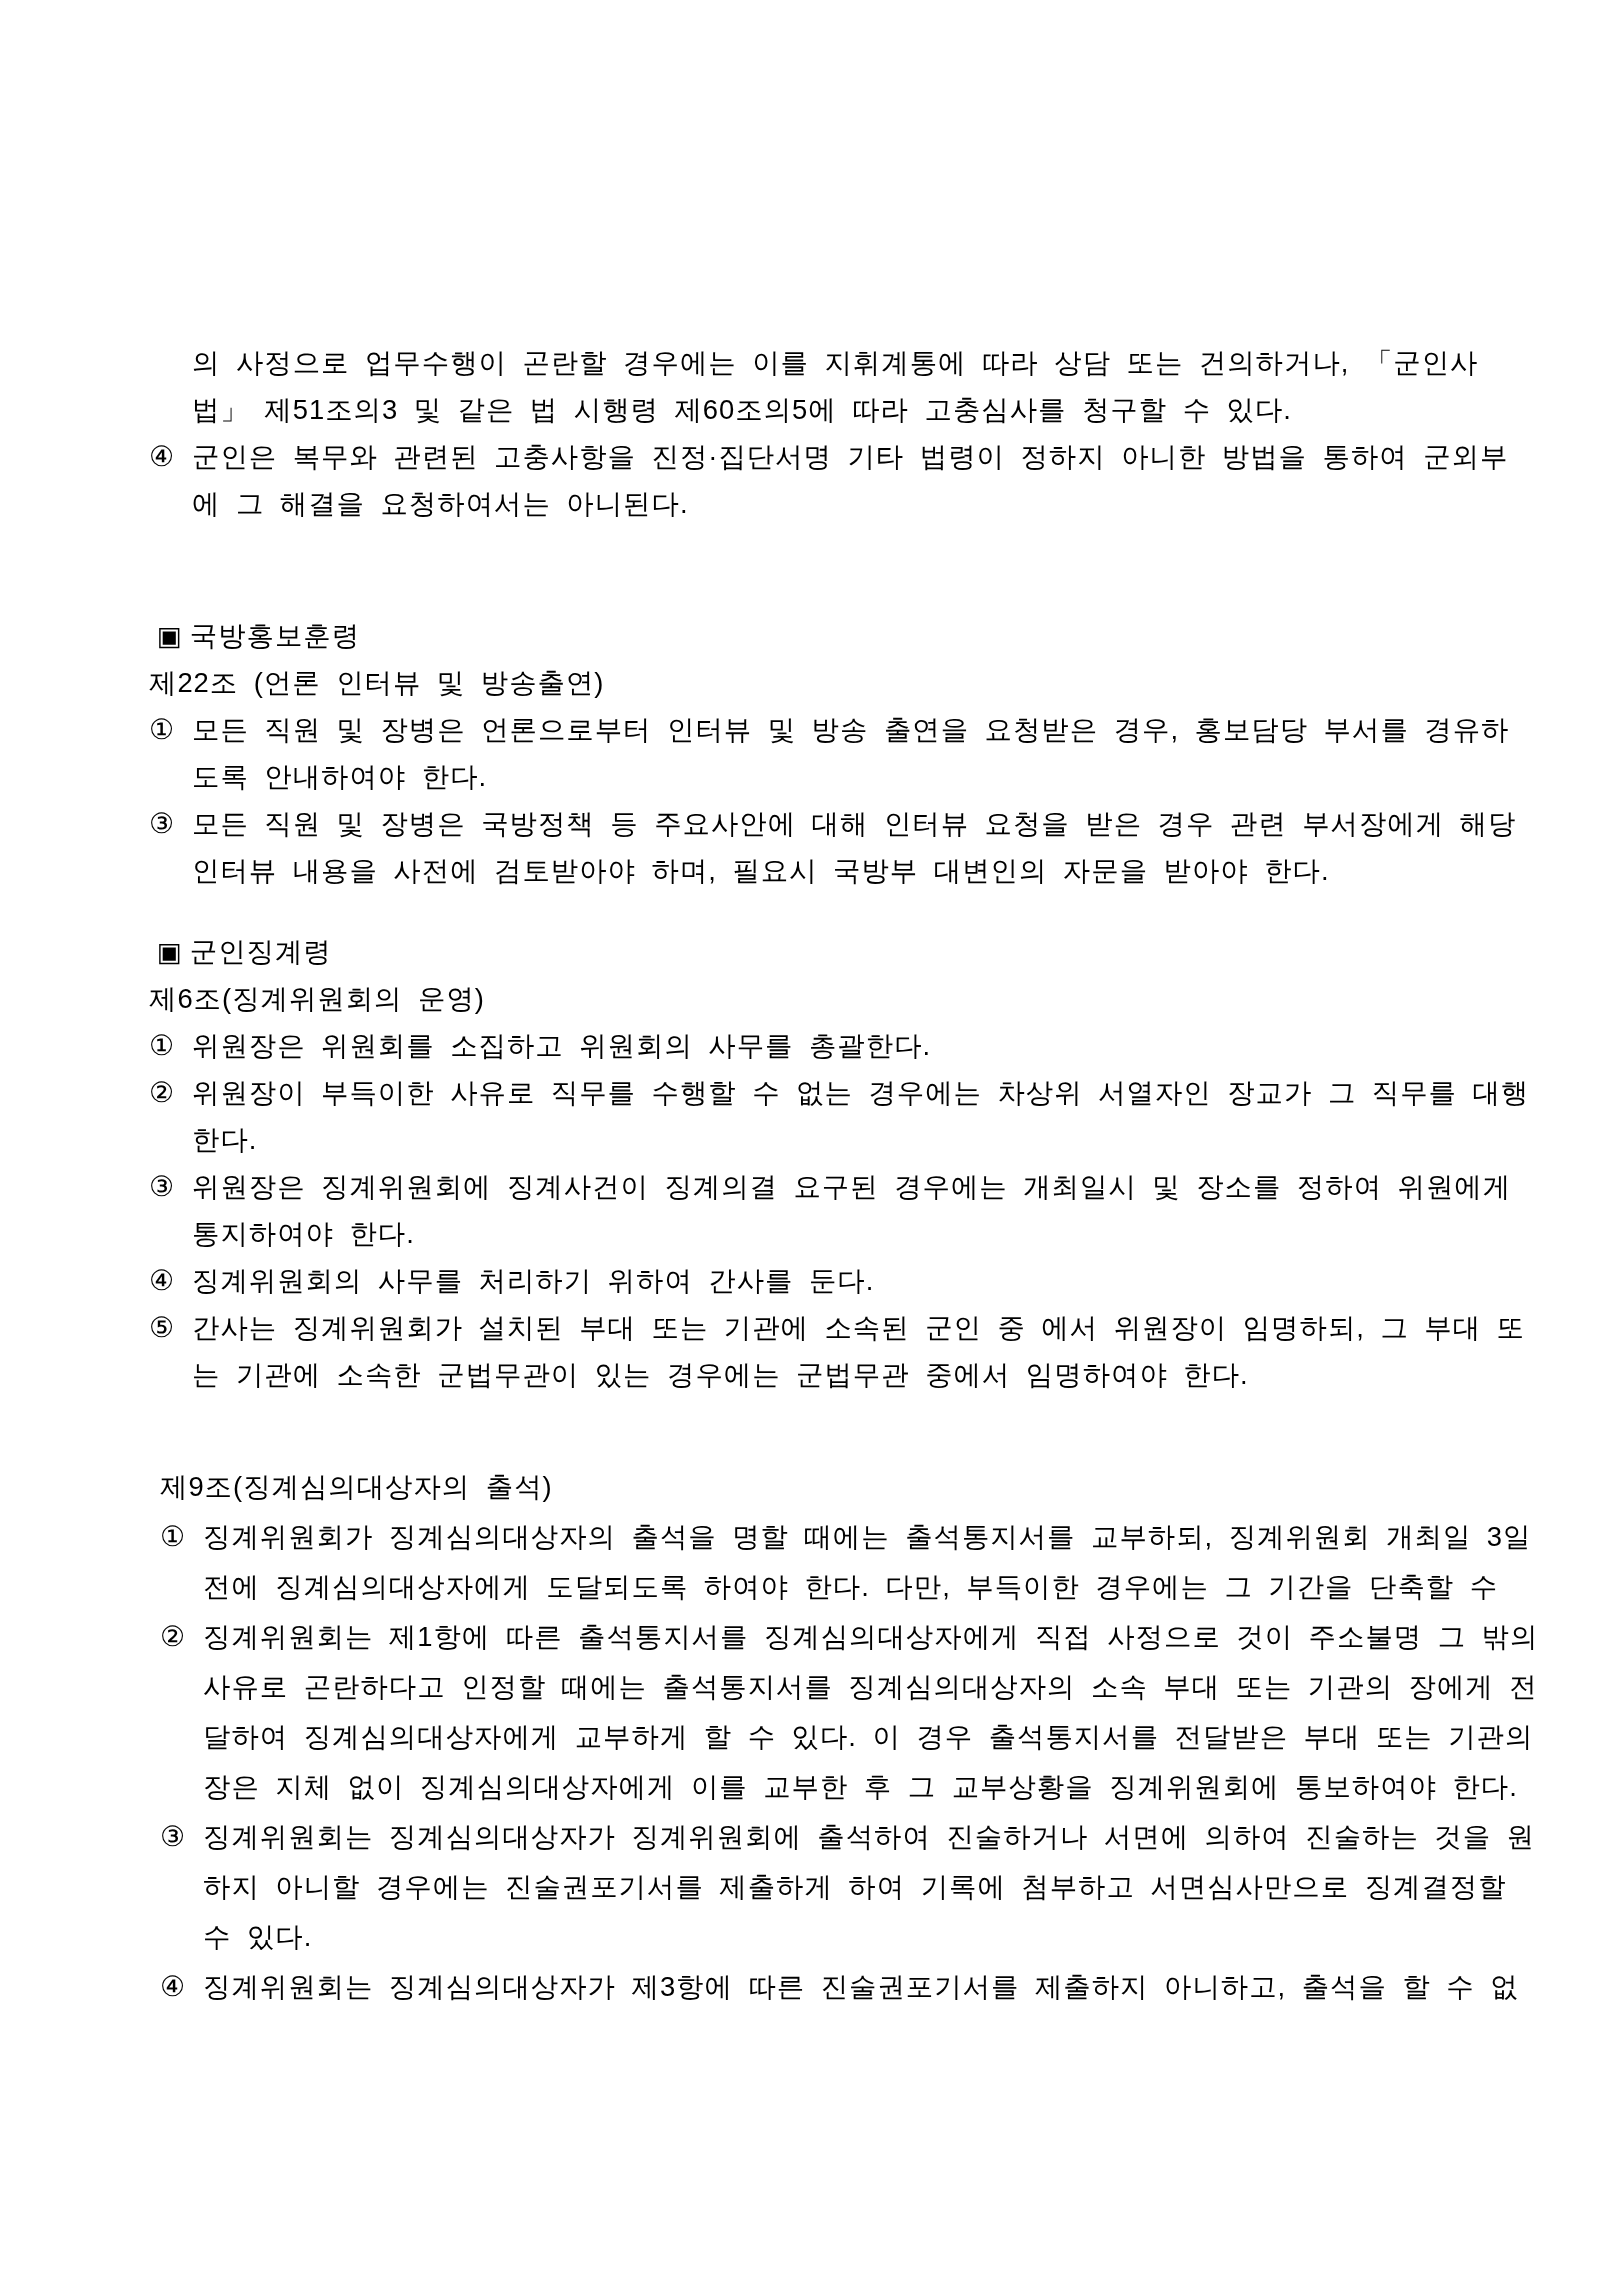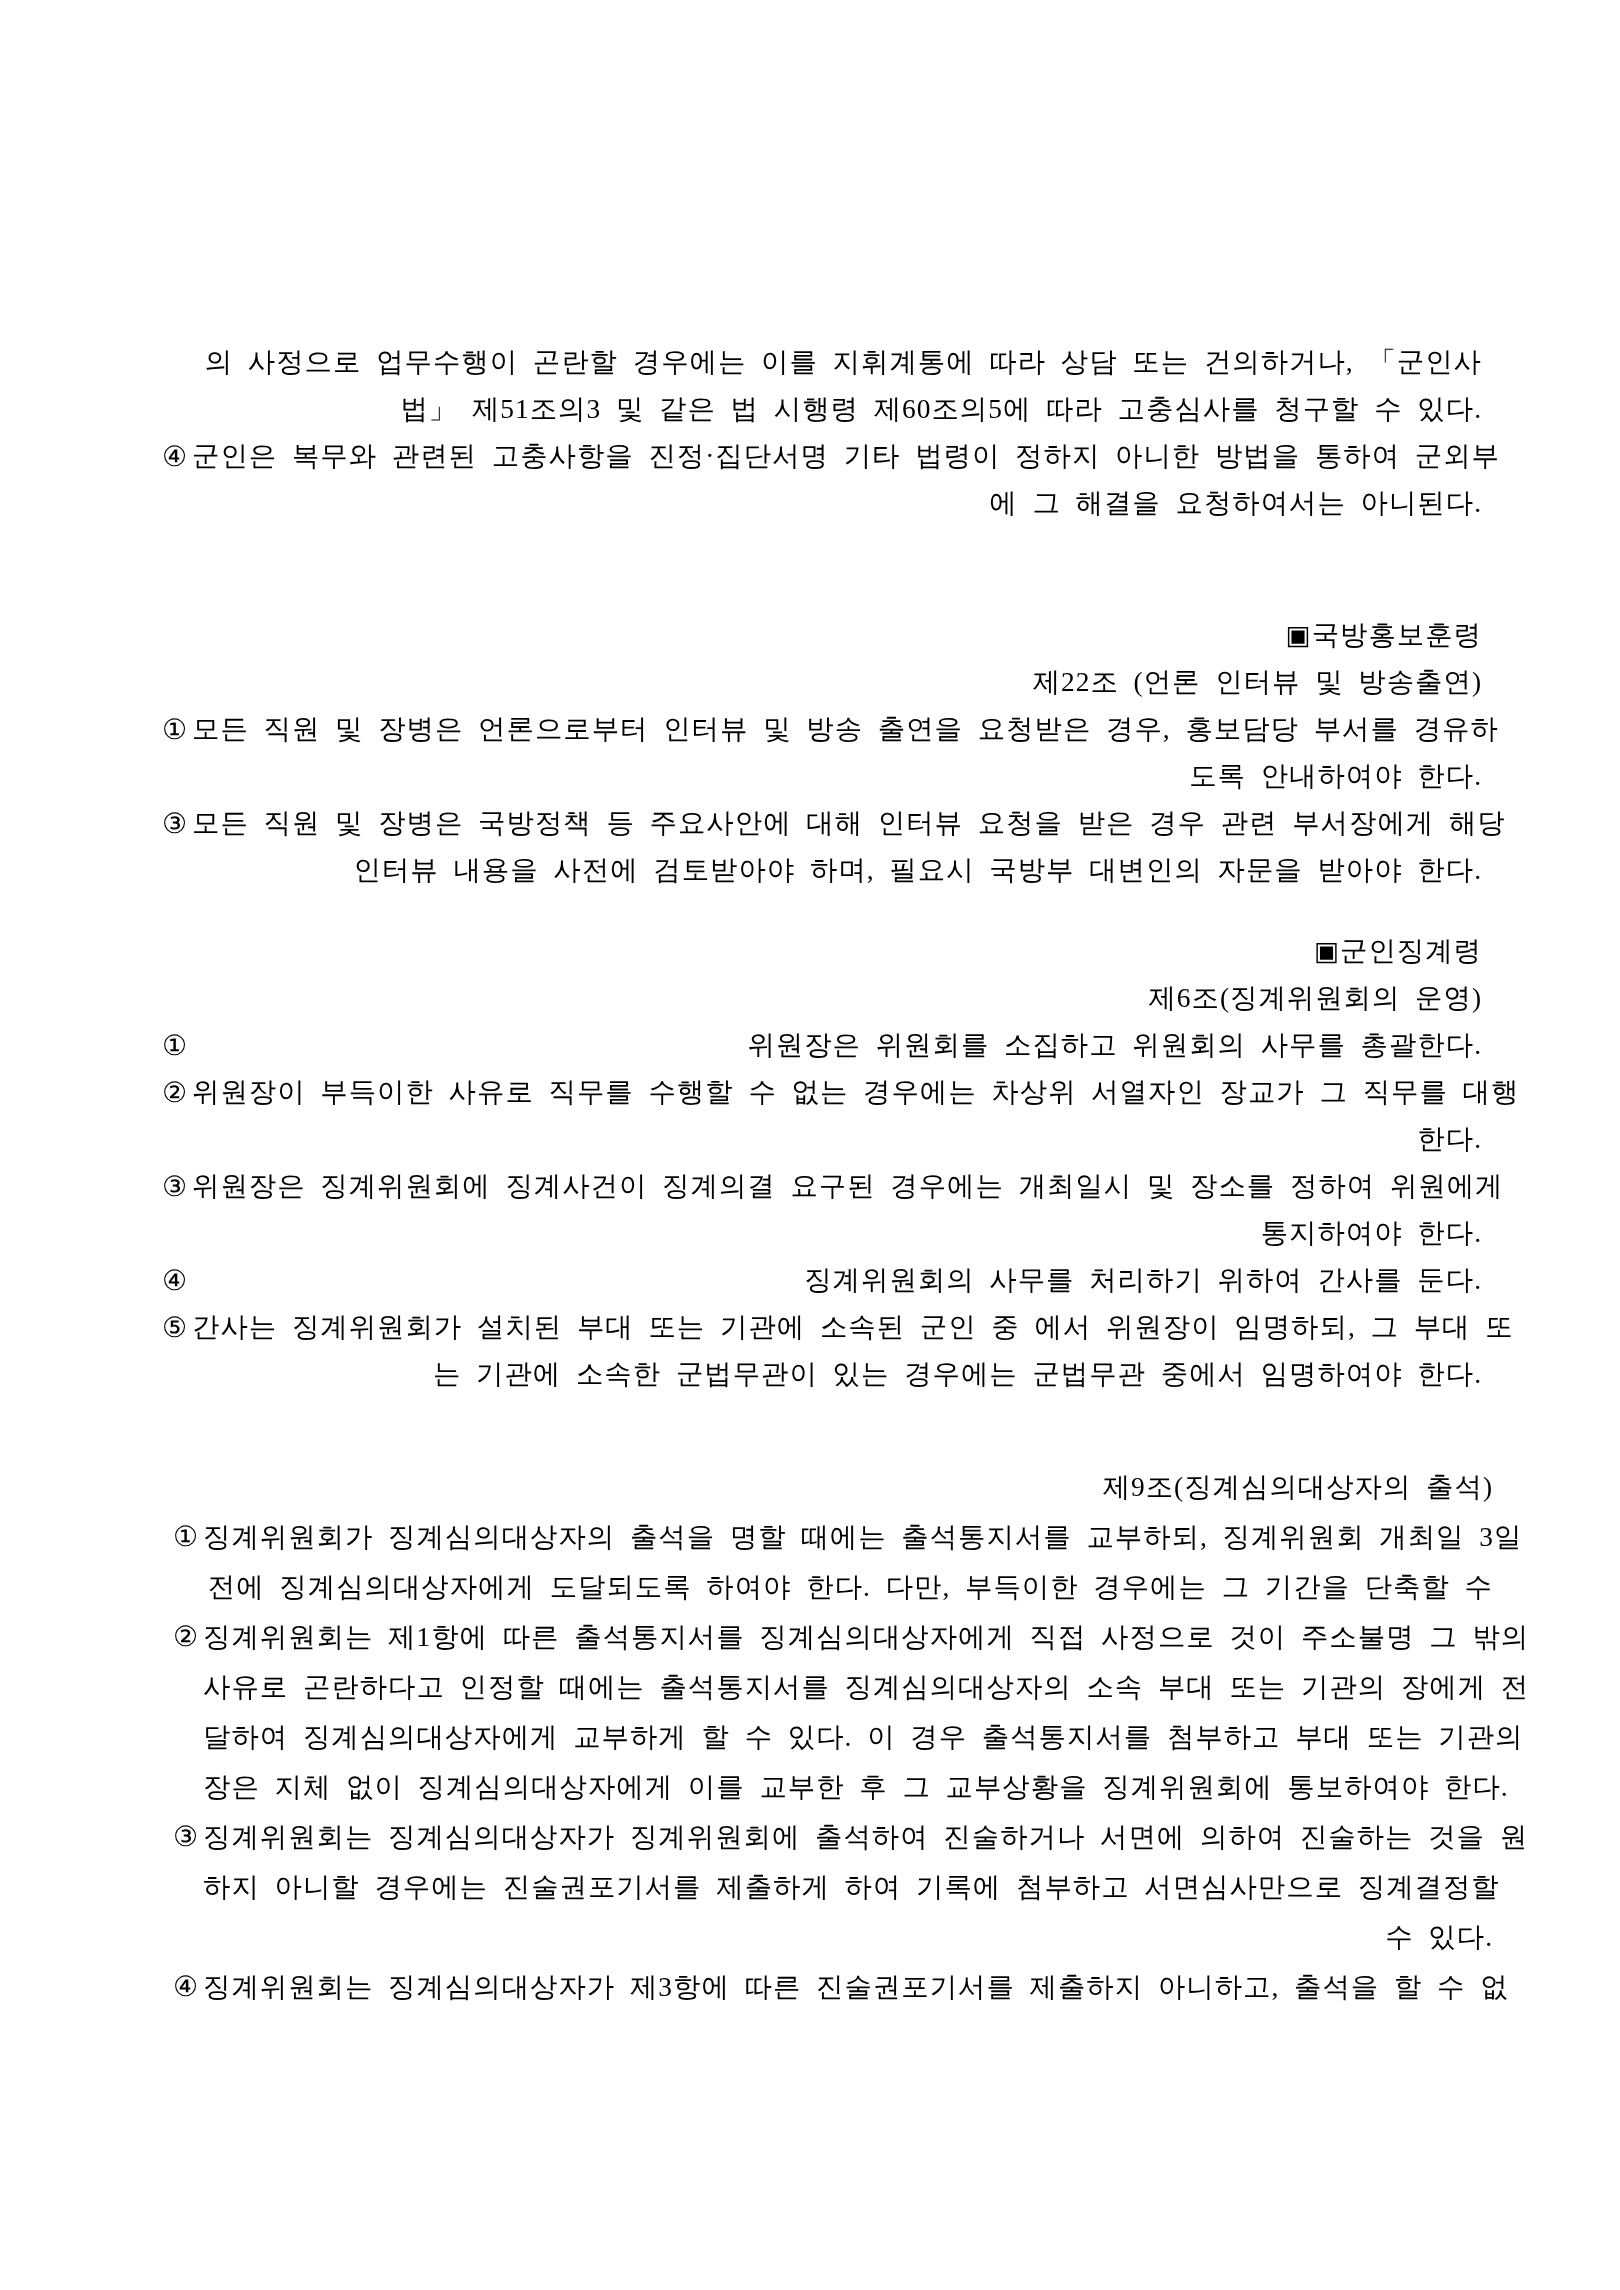--- a/index.html
+++ b/index.html
@@ -2,23 +2,22 @@
 <html><head>
 <meta charset="utf-8">
 <style>
   html,body { margin:0; padding:0; background:#e8e8e8; }
   .page {
     position:relative;
     width:1620px; height:2291px;
     margin:0 auto;
     background:#ffffff;
     overflow:hidden;
-    font-family:Liberation Serif, serif;
+    font-family:Liberation Sans, sans-serif;
     color:#000000;
-    text-align:right;
     -webkit-font-smoothing:none;
   }
   .sec {
     position:absolute;
     left:149px;
     width:1333px;
   }
   .sec-a { top:339px; }
   .sec-b { top:584px;margin-top:28px; }
   .sec-c { top:928px; }
@@ -110,21 +109,21 @@
   <div class="sec sec-d">
     <div class="ln article-head">제9조(징계심의대상자의 출석)</div>
     <div class="ln hang">
       <span class="marker">①</span><span>징계위원회가 징계심의대상자의 출석을 명할 때에는 출석통지서를 교부하되, 징계위원회 개최일 3일</span>
     </div>
     <div class="ln hang">전에 징계심의대상자에게 도달되도록 하여야 한다. 다만, 부득이한 경우에는 그 기간을 단축할 수</div>
     <div class="ln hang">
       <span class="marker">②</span><span>징계위원회는 제1항에 따른 출석통지서를 징계심의대상자에게 직접 사정으로 것이 주소불명 그 밖의</span>
     </div>
     <div class="ln hang">사유로 곤란하다고 인정할 때에는 출석통지서를 징계심의대상자의 소속 부대 또는 기관의 장에게 전</div>
-    <div class="ln hang">달하여 징계심의대상자에게 교부하게 할 수 있다. 이 경우 출석통지서를 첨부하고 부대 또는 기관의</div>
+    <div class="ln hang">달하여 징계심의대상자에게 교부하게 할 수 있다. 이 경우 출석통지서를 전달받은 부대 또는 기관의</div>
     <div class="ln hang">장은 지체 없이 징계심의대상자에게 이를 교부한 후 그 교부상황을 징계위원회에 통보하여야 한다.</div>
     <div class="ln hang">
       <span class="marker">③</span><span>징계위원회는 징계심의대상자가 징계위원회에 출석하여 진술하거나 서면에 의하여 진술하는 것을 원</span>
     </div>
     <div class="ln hang">하지 아니할 경우에는 진술권포기서를 제출하게 하여 기록에 첨부하고 서면심사만으로 징계결정할</div>
     <div class="ln hang">수 있다.</div>
     <div class="ln hang">
       <span class="marker">④</span><span>징계위원회는 징계심의대상자가 제3항에 따른 진술권포기서를 제출하지 아니하고, 출석을 할 수 없</span>
     </div>
   </div>

